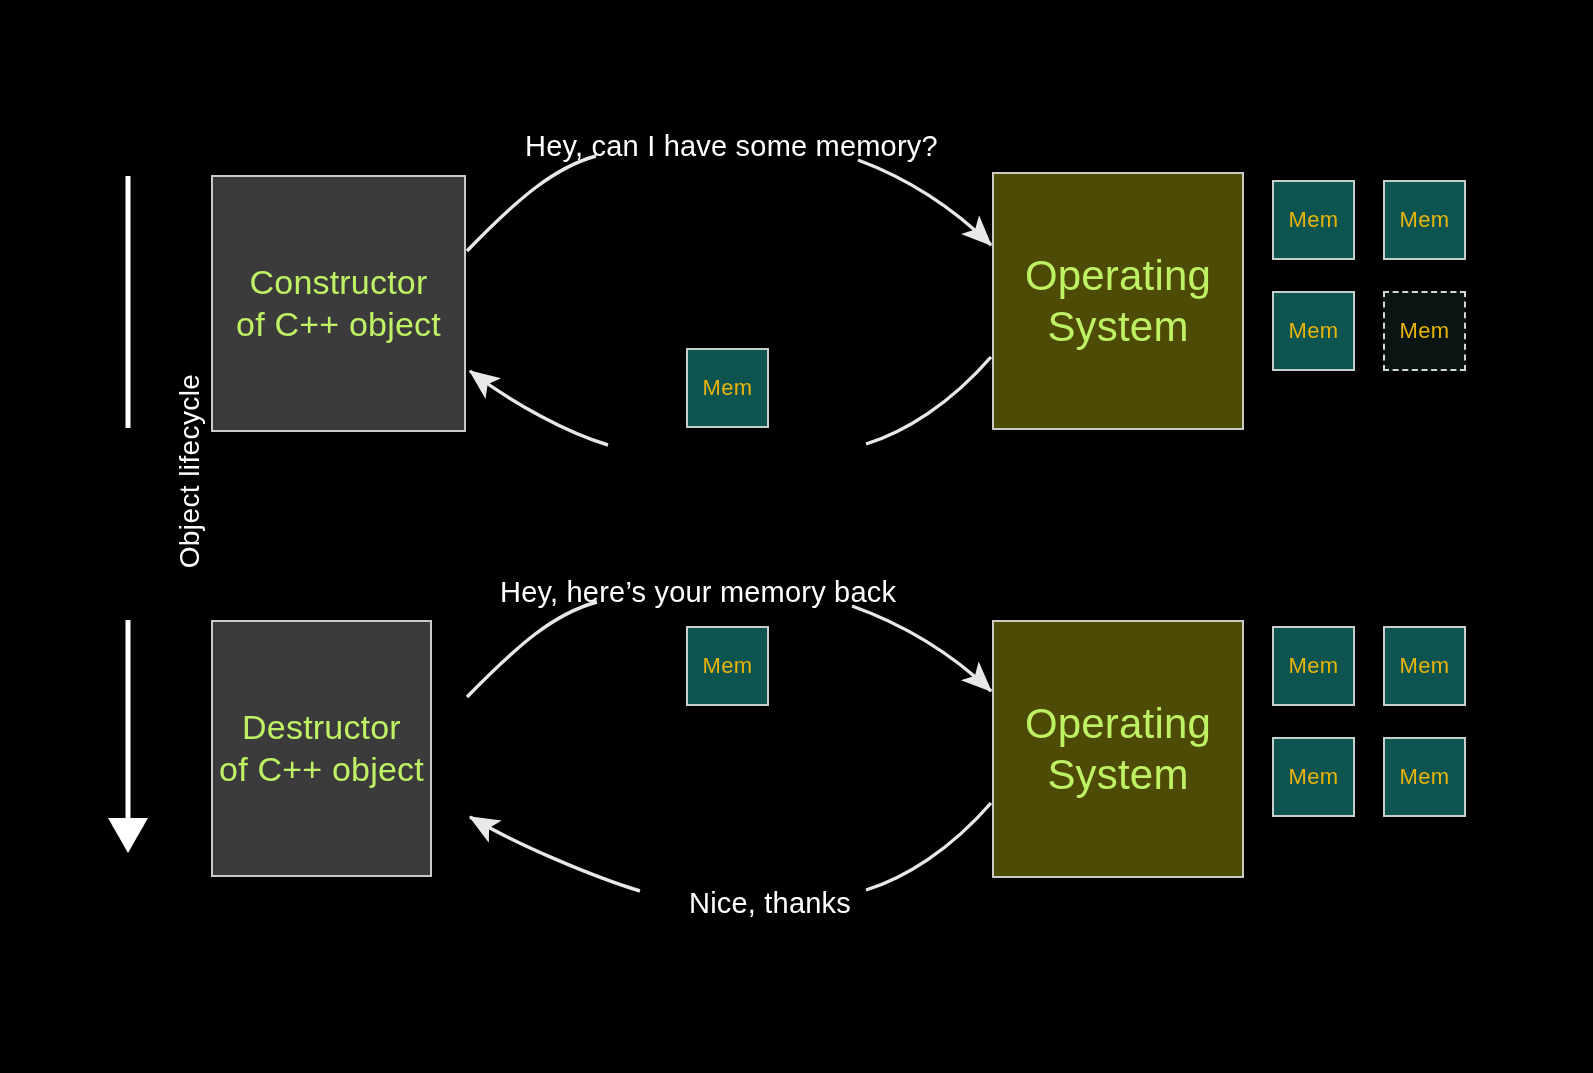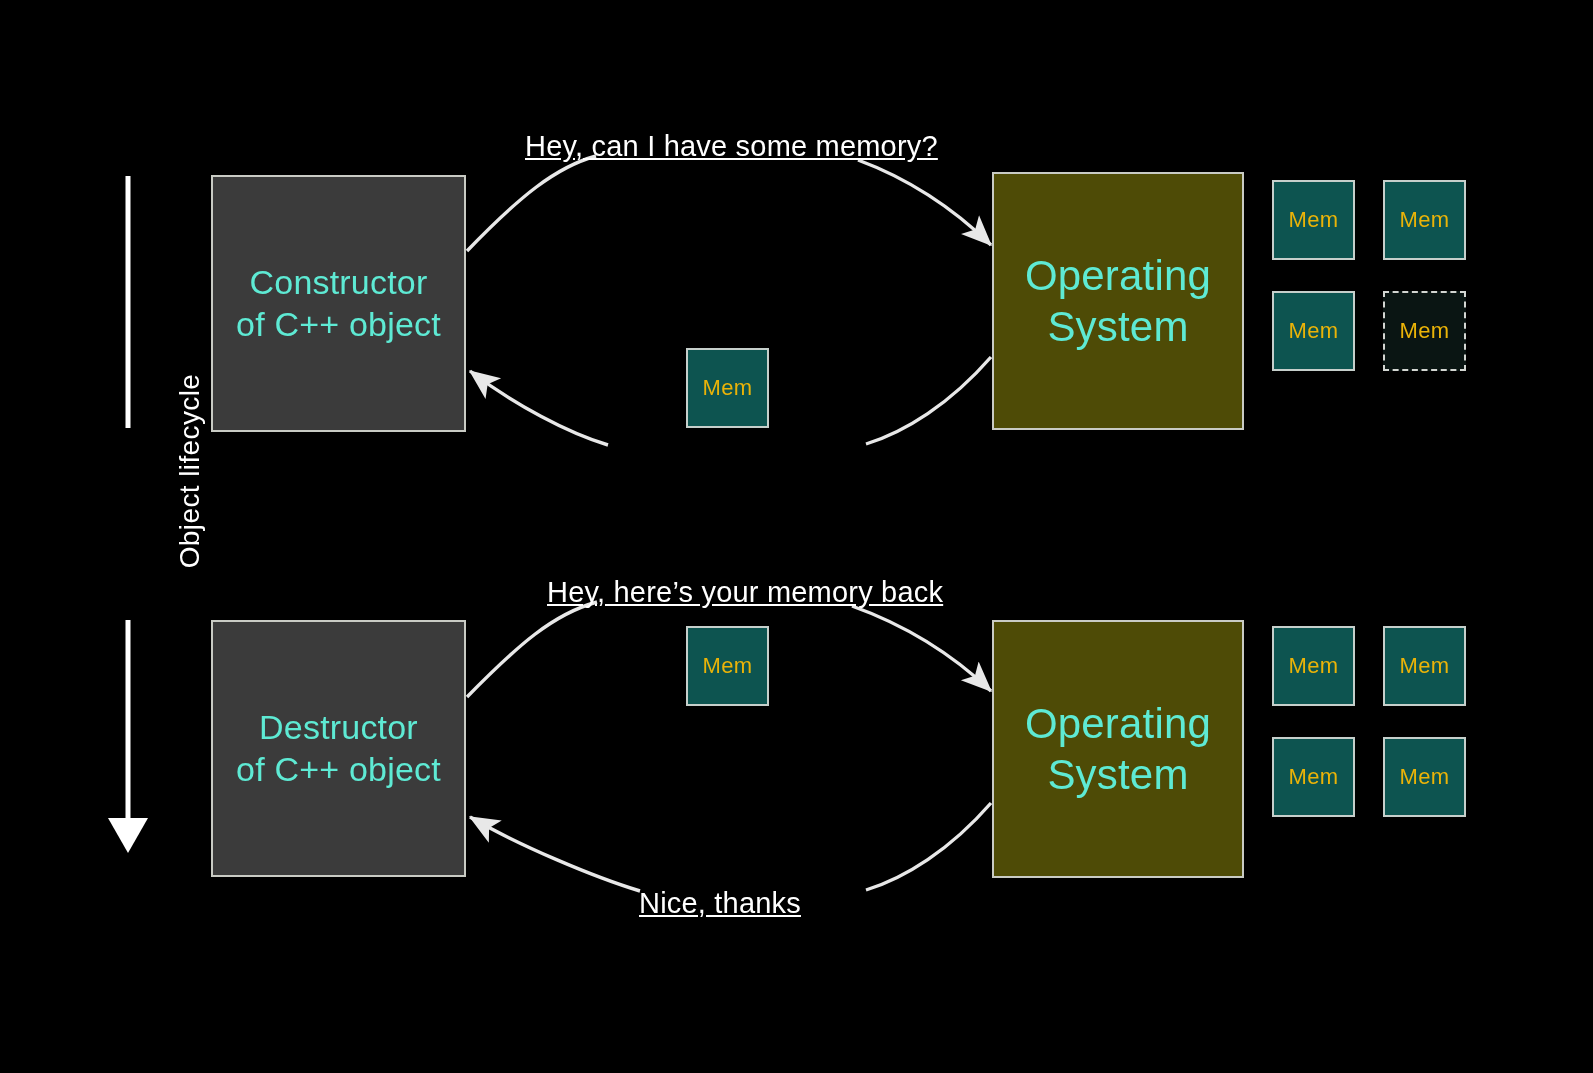--- a/index.html
+++ b/index.html
@@ -26,21 +26,21 @@
 
   
   .role-box {
     position: absolute;
     box-sizing: border-box;
     border: 2px solid #c9cbc4;
     display: flex;
     align-items: center;
     justify-content: center;
     text-align: center;
-    color: #5eead4;
+    color: #bef264;
     line-height: 1.22;
     letter-spacing: 0.2px;
   }
   .role-actor {
     background: #3b3b3b;
     font-size: 34px;
   }
   .role-os {
     background: #4e4b06;
     font-size: 42px;
@@ -65,21 +65,20 @@
     border: 2px dashed #d3d6d2;
   }
 
   
   .speech {
     position: absolute;
     color: #ffffff;
     font-size: 29px;
     white-space: nowrap;
     letter-spacing: 0.2px;
-    text-decoration: underline;
   }
 
   
   #lifecycle-label {
     position: absolute;
     left: 60px;
     top: 455px;
     width: 260px;
     text-align: center;
     transform: rotate(-90deg);
@@ -149,34 +148,34 @@
   <div class="mem" style="left:1383px; top:180px; width:83px; height:80px;">
     <span>Mem</span>
   </div>
   <div class="mem" style="left:1272px; top:291px; width:83px; height:80px;">
     <span>Mem</span>
   </div>
   <div class="mem free" style="left:1383px; top:291px; width:83px; height:80px;">
     <span>Mem</span>
   </div>
 
-  <div class="role-box role-actor" style="left:211px; top:620px; width:255px; height:257px;">
+  <div class="role-box role-actor" style="left:211px; top:620px; width:221px; height:257px;">
     <div>
       <div>Destructor</div>
       <div>of C++ object</div>
     </div>
   </div>
 
-  <div class="speech" style="left:547px; top:576px;">Hey, here’s your memory back</div>
+  <div class="speech" style="left:500px; top:576px;">Hey, here’s your memory back</div>
 
   <div class="mem" style="left:686px; top:626px; width:83px; height:80px;">
     <span>Mem</span>
   </div>
 
-  <div class="speech" style="left:639px; top:887px;text-align:right;">Nice, thanks</div>
+  <div class="speech" style="left:689px; top:887px;text-align:right;">Nice, thanks</div>
 
   <div class="role-box role-os" style="left:992px; top:620px; width:252px; height:258px;">
     <div>
       <div>Operating</div>
       <div>System</div>
     </div>
   </div>
 
   <div class="mem" style="left:1272px; top:626px; width:83px; height:80px;">
     <span>Mem</span>

